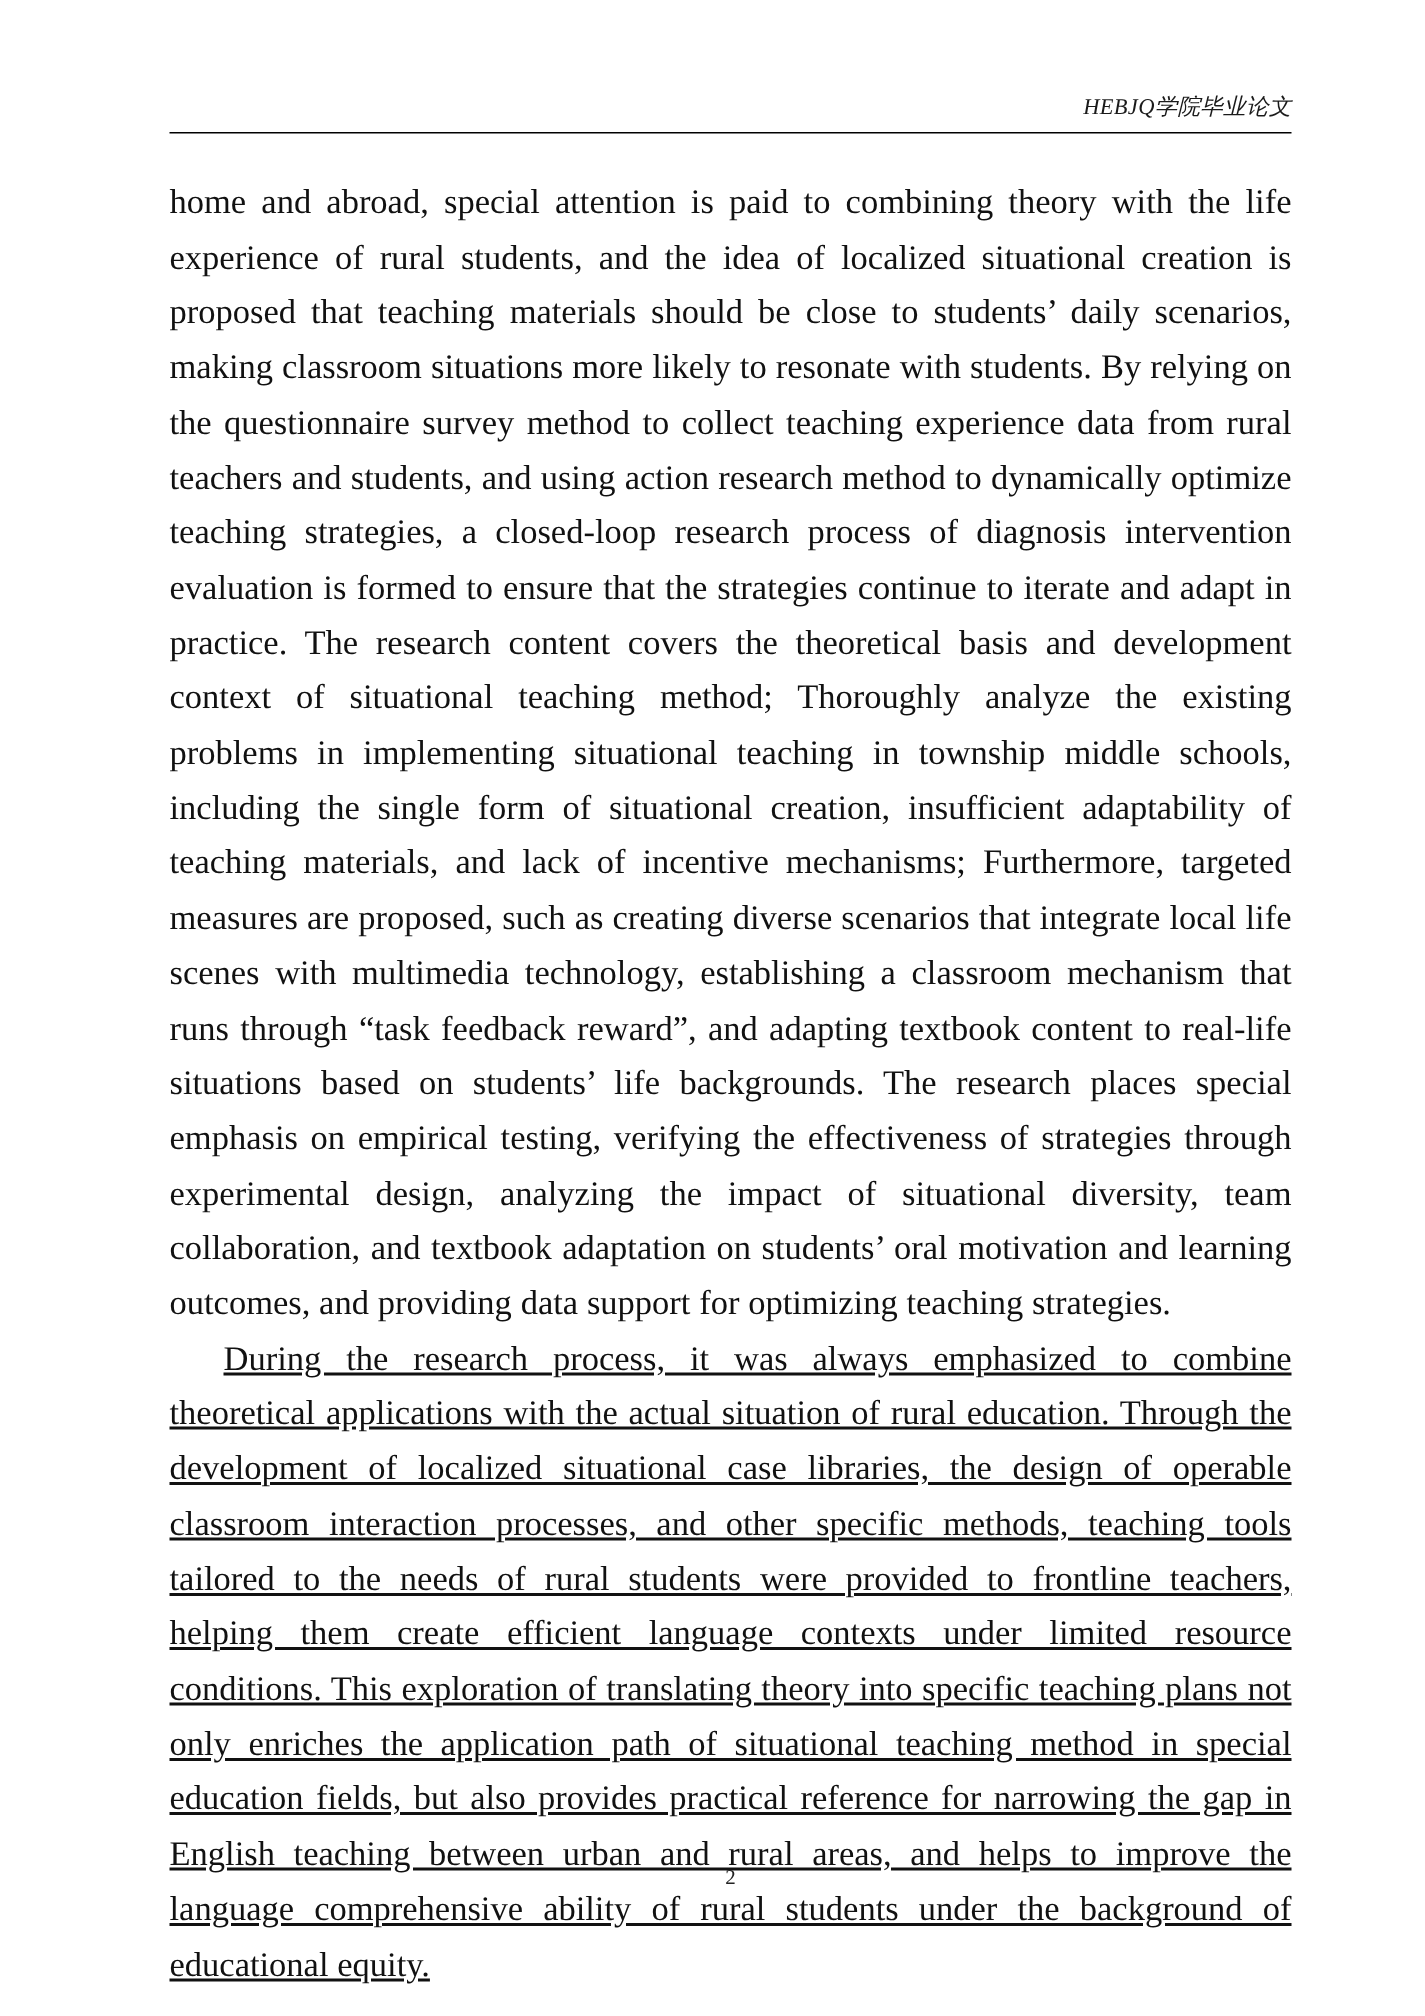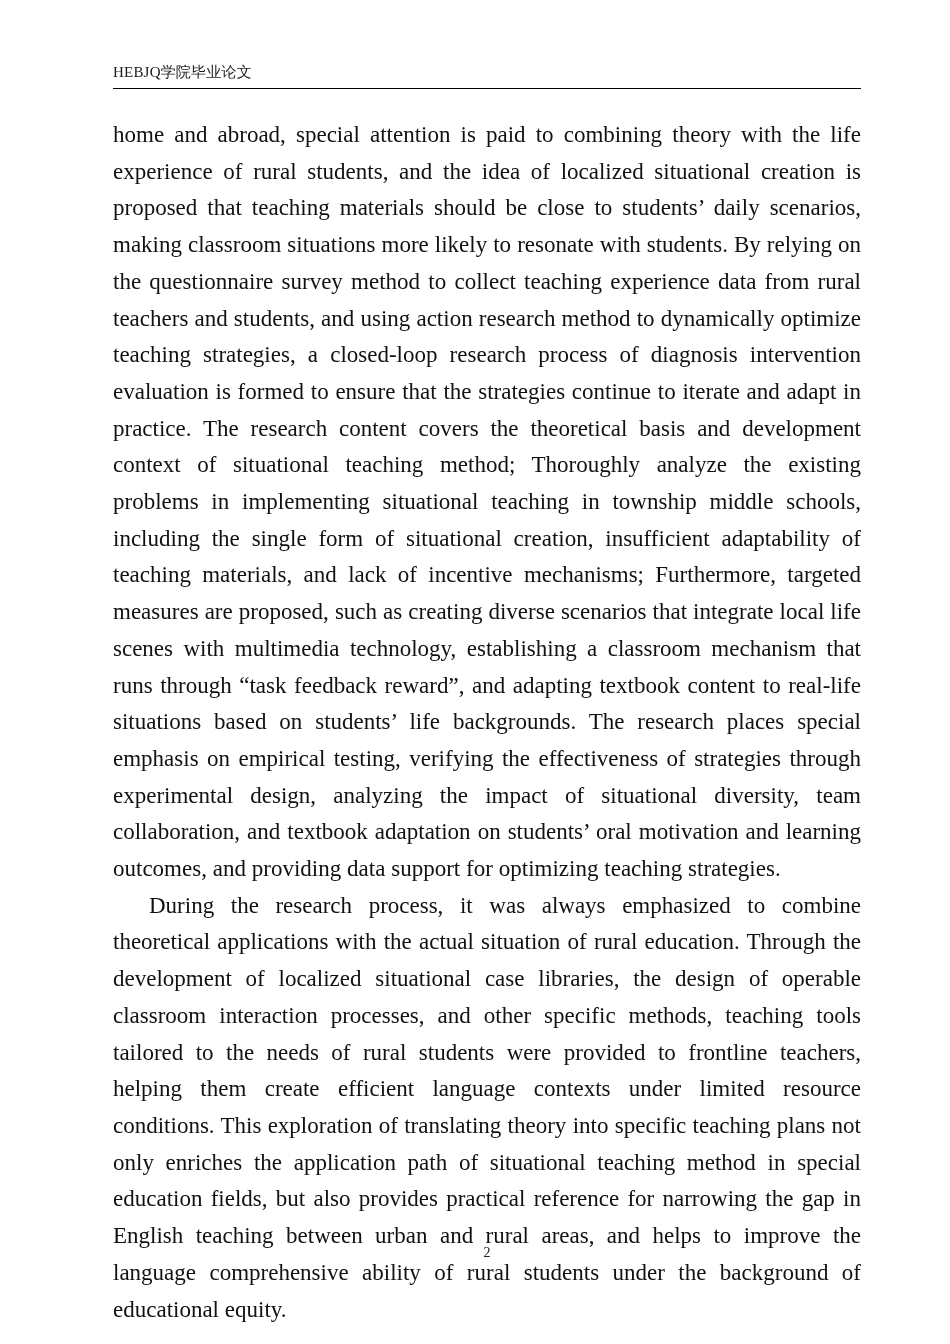--- a/index.html
+++ b/index.html
@@ -17,21 +17,22 @@
     overflow: hidden;
     box-sizing: border-box;
   }
 
   
   .page-header {
     position: absolute;
     left: 113px;
     top: 62px;
     width: 748px;
-    text-align: left;
+    text-align: right;
+    font-style: italic;
   }
 
   .page-header .header-title {
     font-family: "Liberation Serif", "DejaVu Serif", serif;
     font-size: 15px;
     line-height: 20px;
     color: #1a1a1a;
     letter-spacing: 0.2px;
     display: inline-block;
   }
@@ -65,20 +66,21 @@
     hyphens: none;
     word-spacing: 0.1px;
   }
 
   .para + .para {
     margin-top: 0;
   }
 
   .para.indent {
     text-indent: 36px;
+    text-decoration: underline;
   }
 
   
   .page-footer {
     position: absolute;
     left: 113px;
     top: 1243px;
     width: 748px;
     text-align: center;
   }

